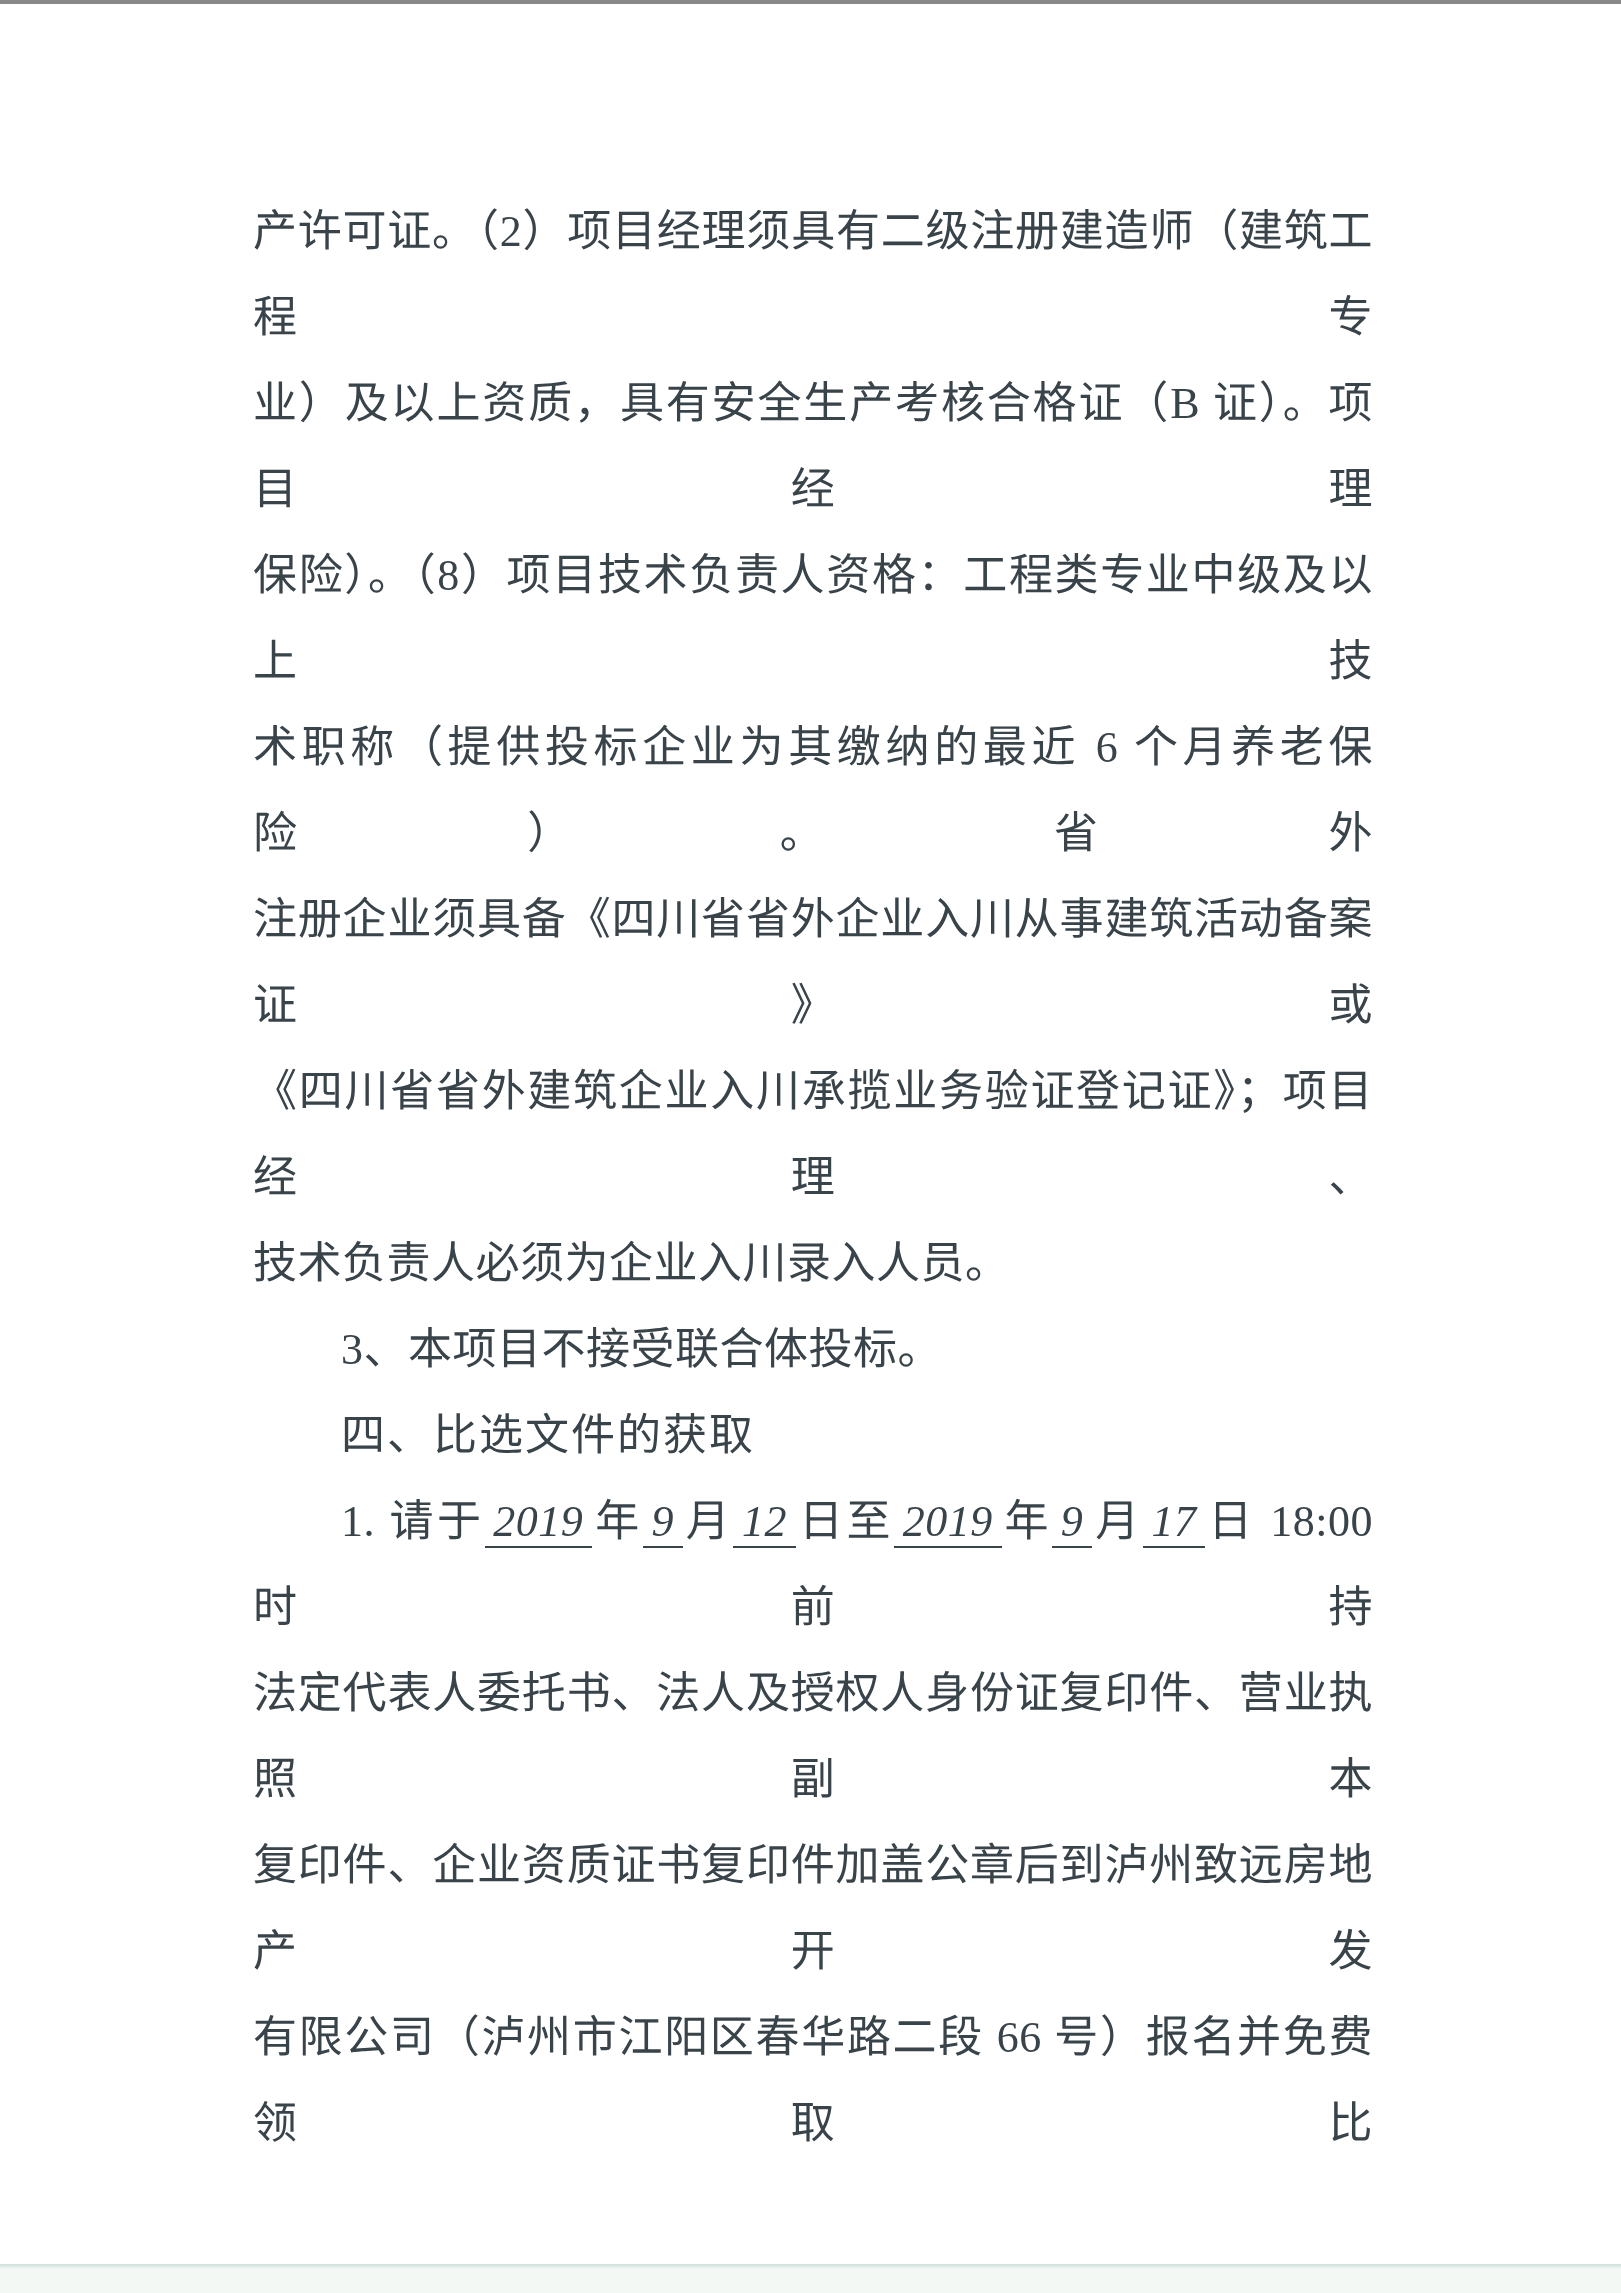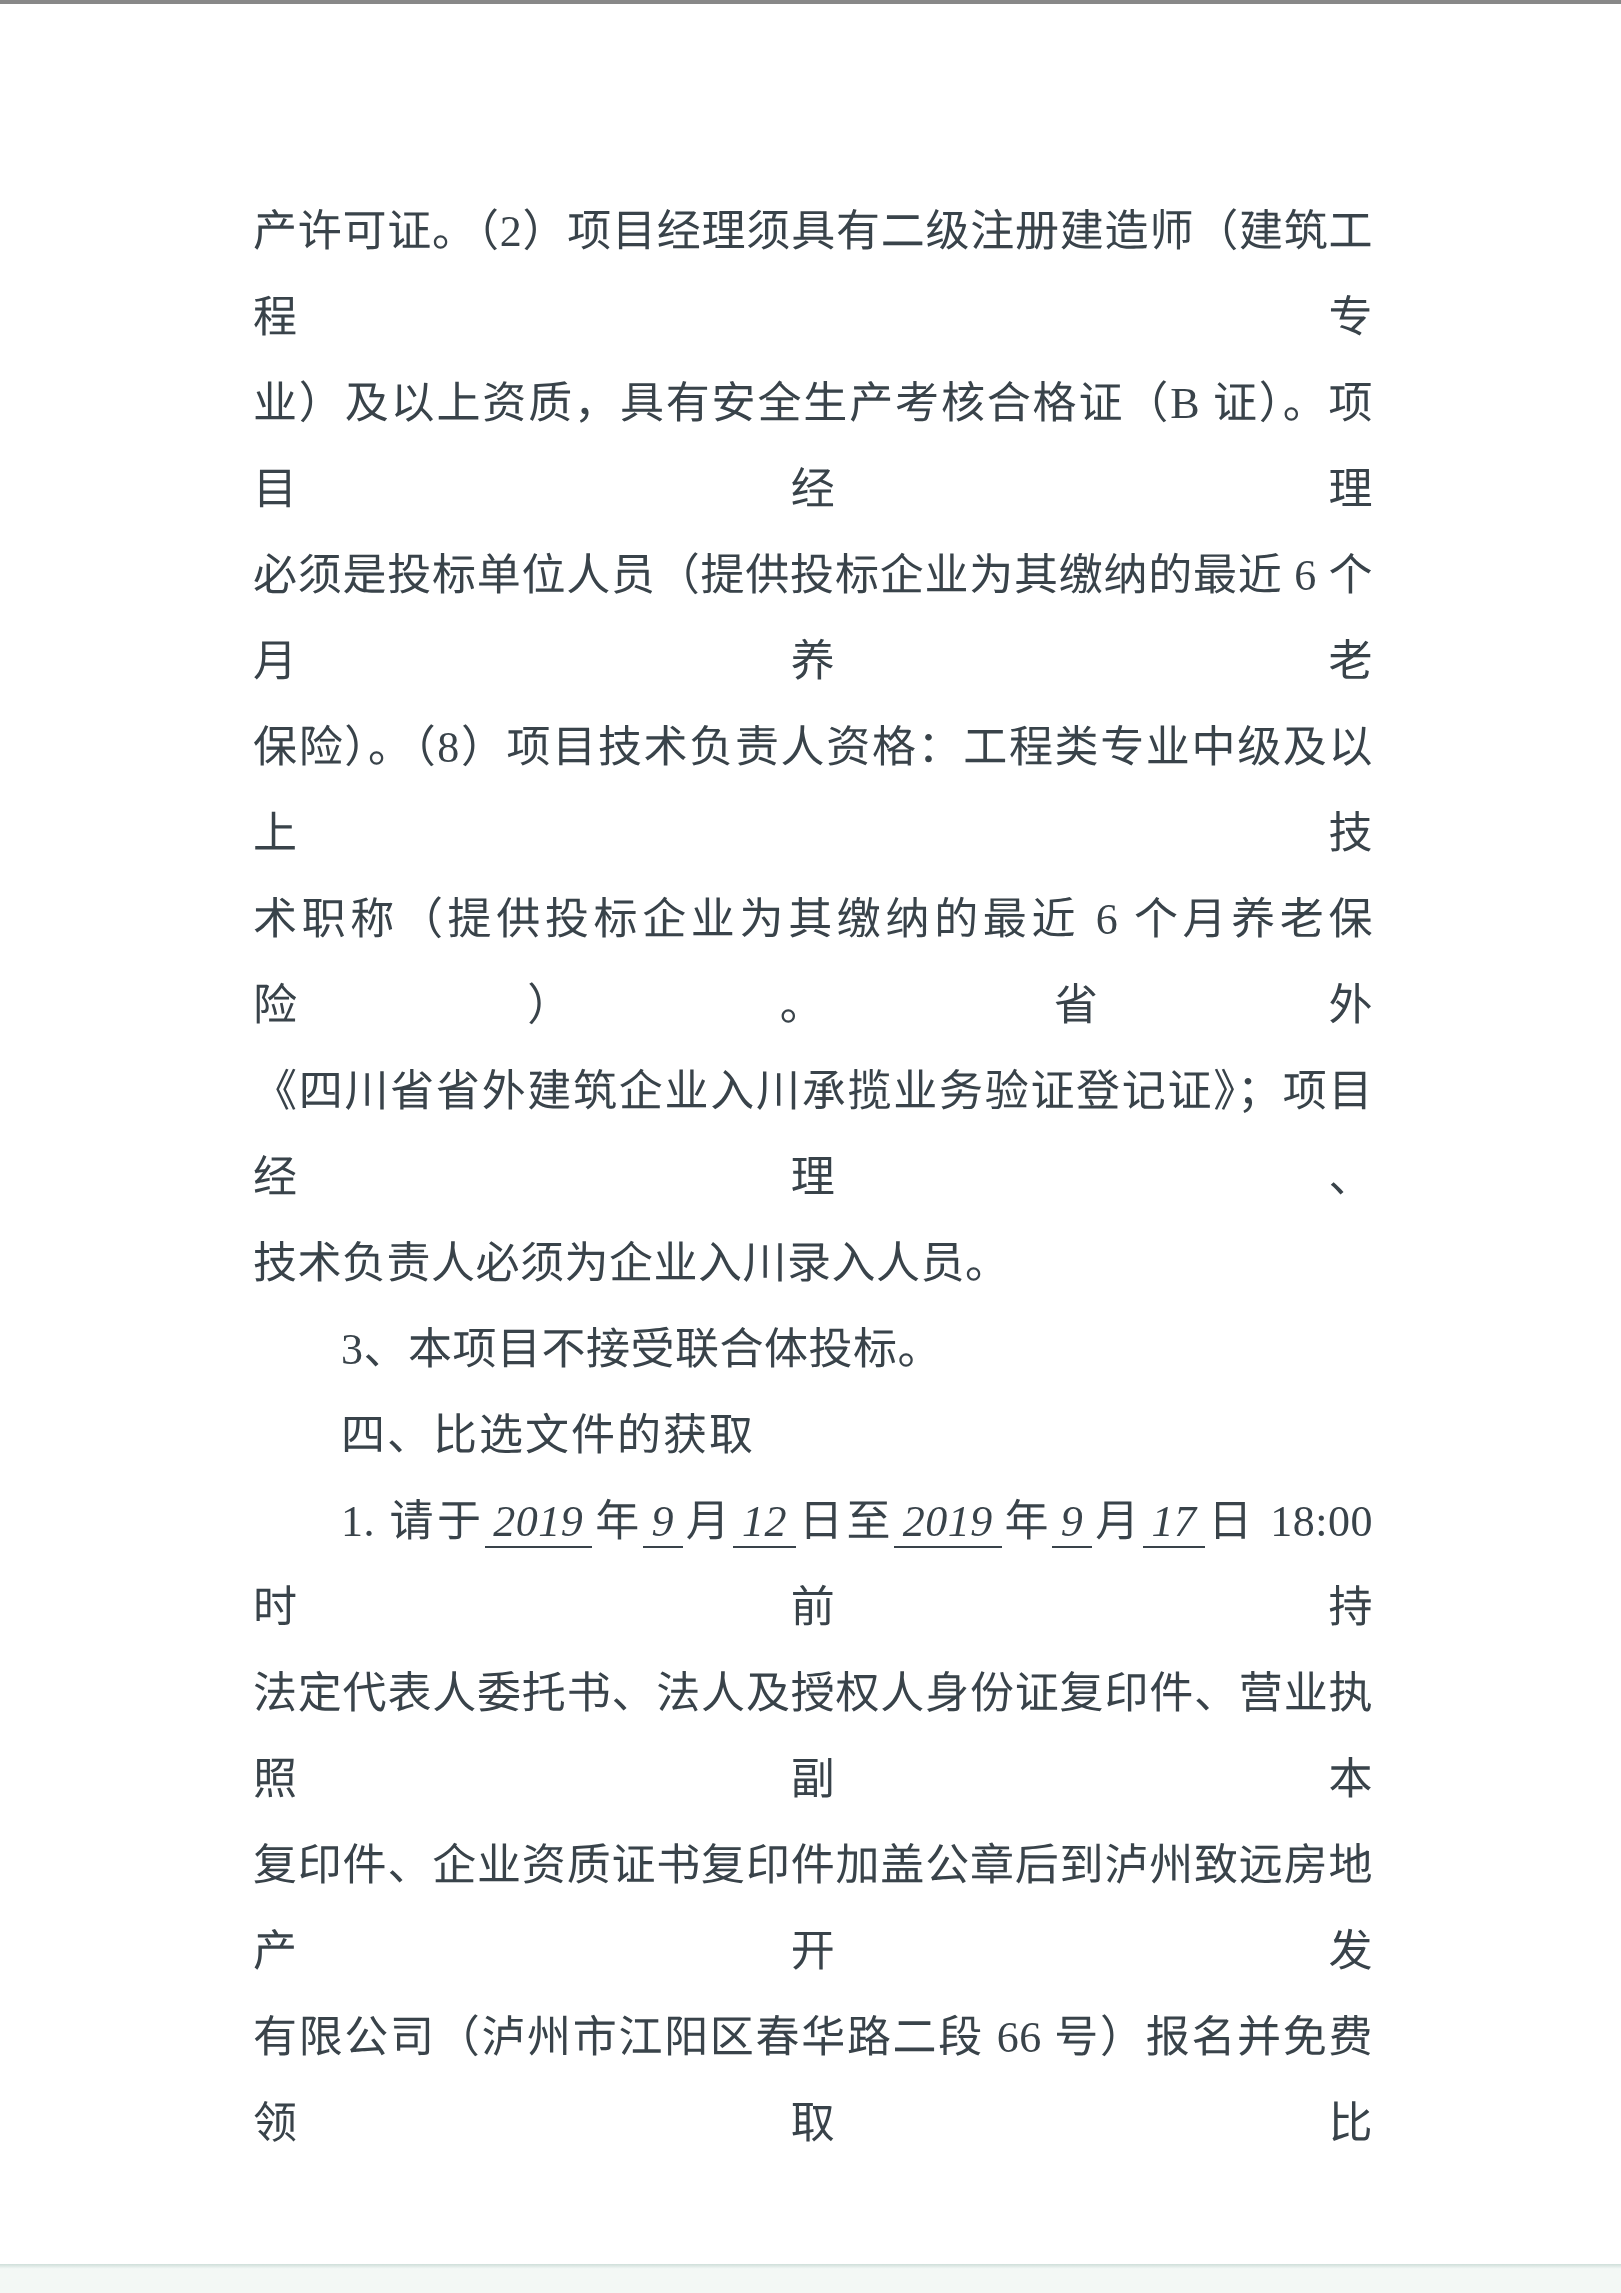--- a/index.html
+++ b/index.html
@@ -46,23 +46,23 @@
     background: #f3f8f5;
   }
 </style>
 </head>
 <body>
 
 <div class="page">
   <div class="doc" id="doc">
       <div class="line justify"><span class="seg">产许可证。（2）项目经理须具有二级注册建造师（建筑工程专</span></div>
       <div class="line justify"><span class="seg">业）及以上资质，具有安全生产考核合格证（B 证）。项目经理</span></div>
-      <div class="line justify"><span class="seg">必须是投标单位人员（提供投标企业为其缴纳的最近 6 个月养老</span></div>
       <div class="line justify"><span class="seg">保险）。（8）项目技术负责人资格：工程类专业中级及以上技</span></div>
       <div class="line justify"><span class="seg">术职称（提供投标企业为其缴纳的最近 6 个月养老保险）。省外</span></div>
+      <div class="line justify"><span class="seg">注册企业须具备《四川省省外企业入川从事建筑活动备案证》或</span></div>
       <div class="line justify"><span class="seg">《四川省省外建筑企业入川承揽业务验证登记证》；项目经理、</span></div>
       <div class="line"><span class="seg">技术负责人必须为企业入川录入人员。</span></div>
       <div class="line indent"><span class="seg">3、本项目不接受联合体投标。</span></div>
       <div class="line indent heading"><span class="seg">四、比选文件的获取</span></div>
       <div class="line justify indent"><span class="seg">1. 请于</span><span class="seg u">2019</span><span class="seg">年</span><span class="seg u">9</span><span class="seg">月</span><span class="seg u">12</span><span class="seg">日至</span><span class="seg u">2019</span><span class="seg">年</span><span class="seg u">9</span><span class="seg">月</span><span class="seg u">17</span><span class="seg">日 18:00 时前持</span></div>
       <div class="line justify"><span class="seg">法定代表人委托书、法人及授权人身份证复印件、营业执照副本</span></div>
       <div class="line justify"><span class="seg">复印件、企业资质证书复印件加盖公章后到泸州致远房地产开发</span></div>
       <div class="line justify"><span class="seg">有限公司（泸州市江阳区春华路二段 66 号）报名并免费领取比</span></div>
     </div>
   <div class="scan-line"></div>

